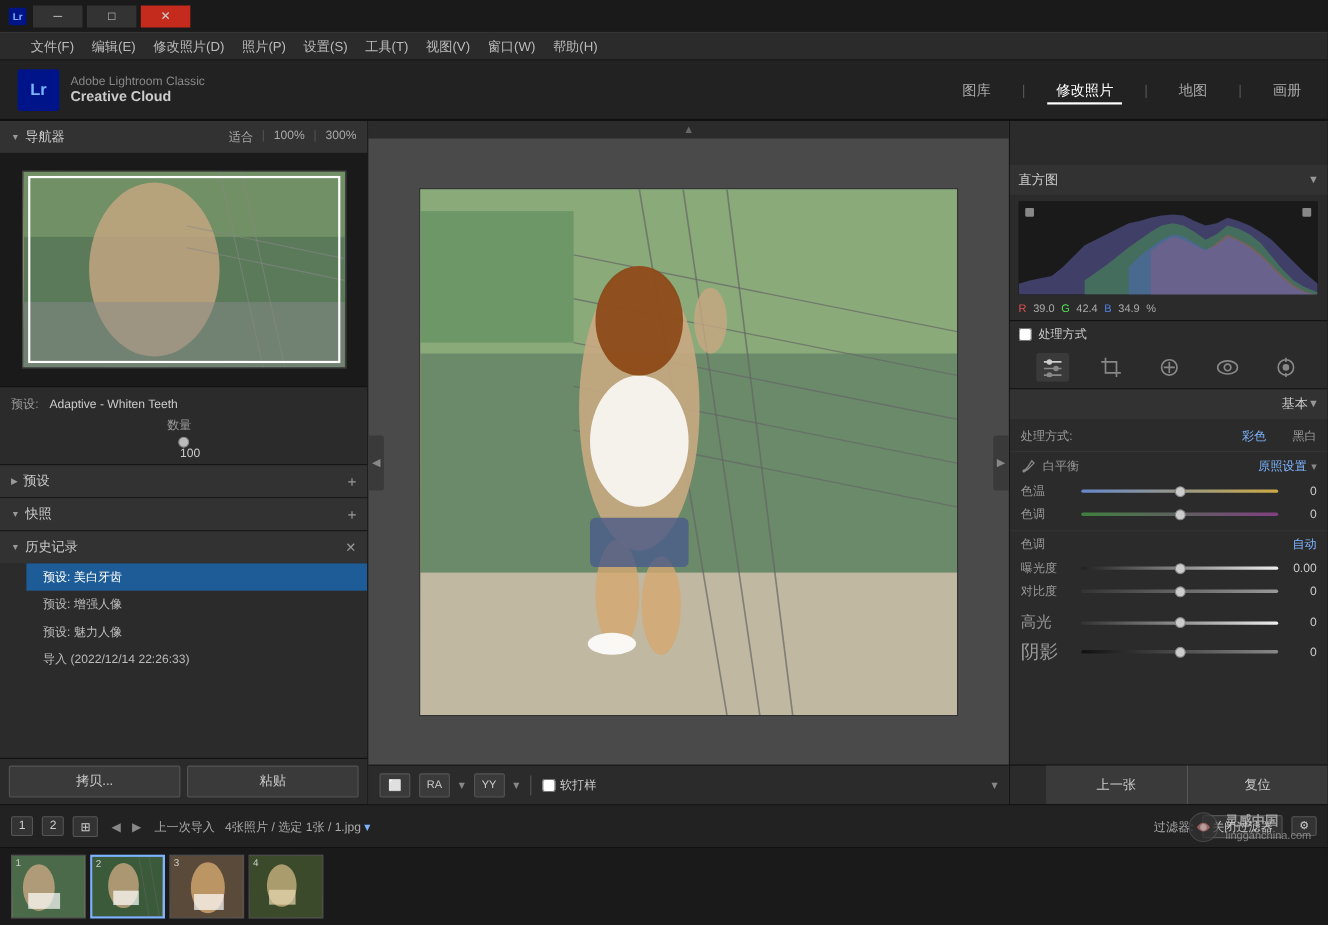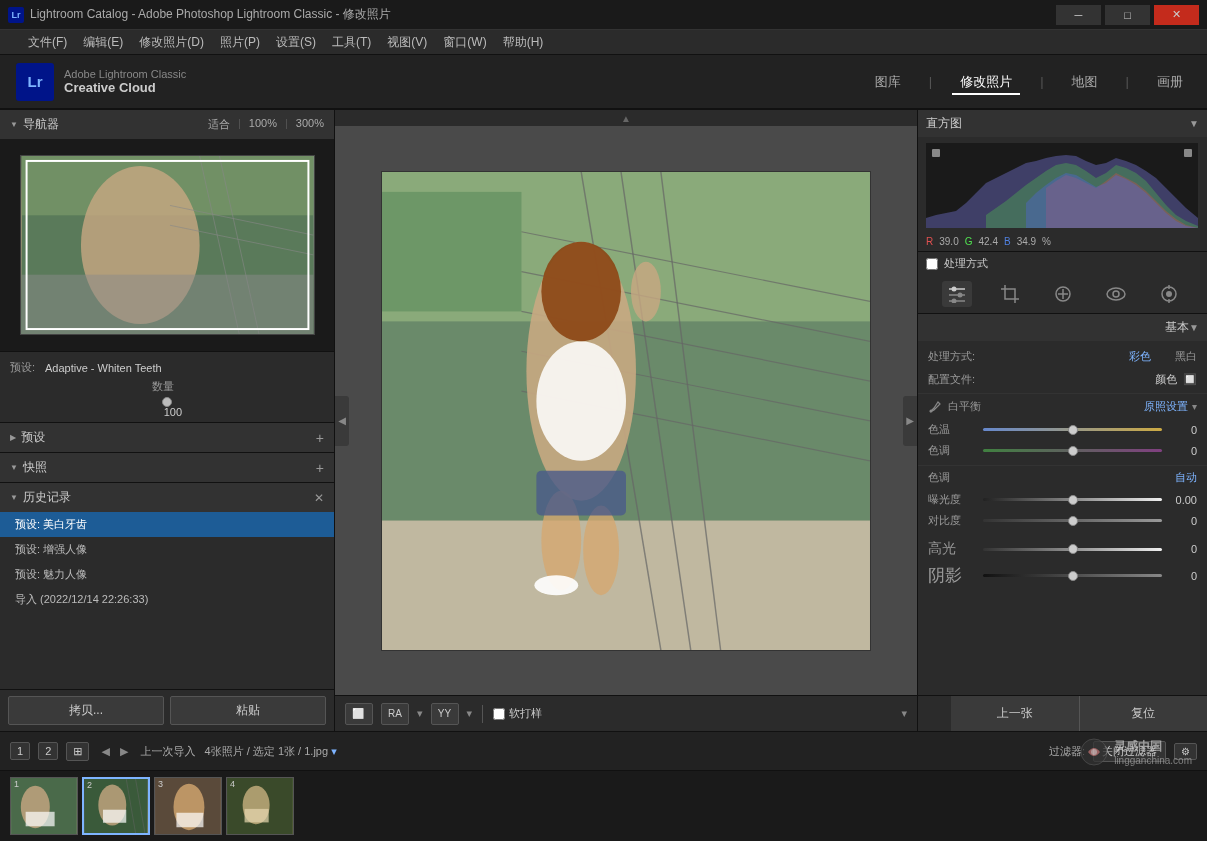--- a/index.html
+++ b/index.html
@@ -55,21 +55,21 @@
     .section-header { display: flex; align-items: center; padding: 6px 10px; background: #323232; cursor: pointer; }
     .section-header .tri { font-size: 8px; margin-right: 5px; color: #999; }
     .section-header .sec-title { font-size: 12px; color: #ccc; flex: 1; }
     .section-header .sec-icon { font-size: 14px; color: #999; cursor: pointer; }
 
     
     #history { flex: 1; overflow: hidden; display: flex; flex-direction: column; }
     .history-header { display: flex; align-items: center; padding: 6px 10px; background: #323232; }
     .history-title { font-size: 12px; color: #ccc; flex: 1; }
     .history-close { font-size: 12px; color: #999; cursor: pointer; }
-    .history-list { flex: 1; overflow-y: auto; }
+    .history-list { flex: 1; overflow-y: auto; padding-left: 24px; }
     .history-item { padding: 5px 15px; font-size: 11px; color: #bbb; cursor: pointer; }
     .history-item.active { background: #1d5c96; color: #fff; }
 
     
     #bottom-buttons { display: flex; padding: 6px 8px; background: #2b2b2b; gap: 6px; border-top: 1px solid #111; }
     #bottom-buttons button { flex: 1; padding: 5px; background: #3a3a3a; border: 1px solid #555; color: #ccc; font-size: 12px; cursor: pointer; border-radius: 2px; }
 
     
     #center-panel { flex: 1; background: #3c3c3c; display: flex; flex-direction: column; position: relative; }
     #canvas-area { flex: 1; display: flex; align-items: center; justify-content: center; background: #4a4a4a; position: relative; }
@@ -82,21 +82,21 @@
     .toolbar-btn { width: 28px; height: 22px; background: #3a3a3a; border: 1px solid #555; color: #ccc; font-size: 10px; cursor: pointer; display: flex; align-items: center; justify-content: center; border-radius: 2px; }
     .toolbar-sep { width: 1px; height: 18px; background: #555; margin: 0 2px; }
     .toolbar-check { display: flex; align-items: center; gap: 4px; font-size: 11px; color: #ccc; cursor: pointer; }
     .toolbar-check input { width: 12px; height: 12px; }
 
     
     #right-panel { width: 290px; background: #2b2b2b; border-left: 1px solid #111; display: flex; flex-direction: column; overflow: hidden; }
 
     
     #histogram-section { border-bottom: 1px solid #111; }
-    .hist-header { display: flex; align-items: center; padding: 5px 8px; background: #323232; }
+    .hist-header { display: flex; align-items: center; padding: 5px 8px; background: #323232; margin-top: 40px; }
     .hist-title { font-size: 12px; color: #ccc; flex: 1; }
     .hist-arrow { font-size: 10px; color: #999; }
     .histogram-canvas { width: 272px; height: 85px; margin: 6px 8px; background: #1a1a1a; position: relative; overflow: hidden; }
     .hist-rgb { font-size: 10px; color: #aaa; padding: 2px 8px 4px; display: flex; gap: 6px; }
     .hist-r { color: #e05050; }
     .hist-g { color: #50e050; }
     .hist-b { color: #5080e0; }
 
     
     .orig-photo { display: flex; align-items: center; gap: 6px; padding: 4px 8px; font-size: 11px; color: #ccc; }
@@ -155,21 +155,20 @@
     ::-webkit-scrollbar-thumb { background: #555; border-radius: 3px; }
 
     
     .hist-svg { width: 100%; height: 100%; }
   </style>
 </head>
 <body>
 
 <div id="title-bar">
   <div class="logo-box" style="width:16px;height:16px;background:#001489;display:flex;align-items:center;justify-content:center;font-size:9px;font-weight:bold;color:#7eb4ff;border-radius:2px;margin-right:6px;">Lr</div>
-  <span class="title">Lightroom Catalog - Adobe Photoshop Lightroom Classic - 修改照片</span>
   <div class="win-controls">
     <button class="win-btn">─</button>
     <button class="win-btn">□</button>
     <button class="win-btn close">✕</button>
   </div>
 </div>
 
 <div id="menu-bar">
   <span>文件(F)</span>
   <span>编辑(E)</span>
@@ -444,26 +443,20 @@
 
     <div class="right-controls">
 
       <div class="ctrl-row" style="padding:4px 10px;">
         <span class="ctrl-label">处理方式:</span>
         <span style="flex:1;"></span>
         <span style="font-size:11px;color:#7eb4ff;cursor:pointer;margin-right:24px;">彩色</span>
         <span style="font-size:11px;color:#999;cursor:pointer;">黑白</span>
       </div>
 
-      <div class="ctrl-row" style="padding:4px 10px;">
-        <span class="ctrl-label">配置文件:</span>
-        <span style="flex:1;"></span>
-        <span style="font-size:11px;color:#ccc;cursor:pointer;margin-right:6px;">颜色</span>
-        <span style="font-size:11px;color:#888;cursor:pointer;">🔲</span>
-      </div>
 
       <div class="ctrl-row" style="padding:5px 10px;border-top:1px solid #333;margin-top:2px;">
 
         <svg width="14" height="14" viewBox="0 0 14 14" style="margin-right:6px;">
           <path d="M2 12 L6 8 L10 2 L12 4 L6 10 Z" fill="none" stroke="#888" stroke-width="1.2"></path>
           <circle cx="3" cy="11" r="1.5" fill="#888"></circle>
         </svg>
         <span style="font-size:11px;color:#999;flex:1;">白平衡</span>
         <span style="font-size:11px;color:#7eb4ff;cursor:pointer;">原照设置</span>
         <span style="font-size:10px;color:#888;cursor:pointer;margin-left:4px;">▾</span>

